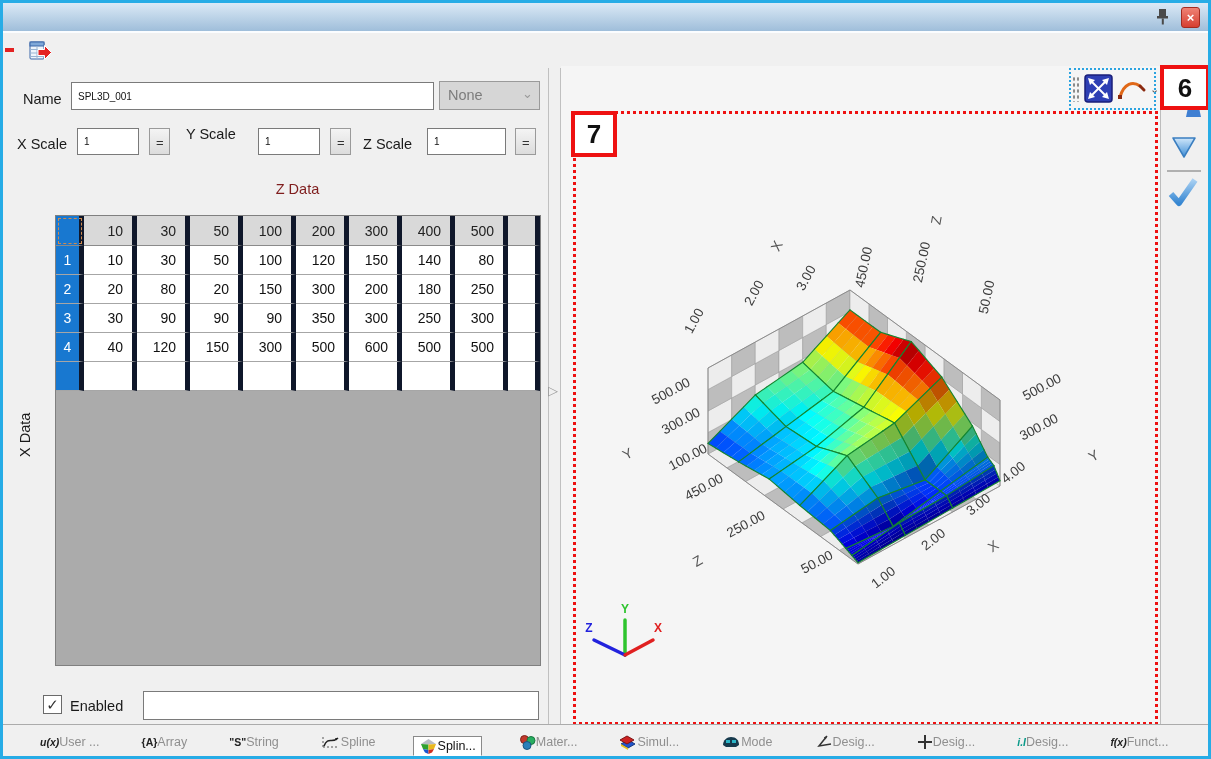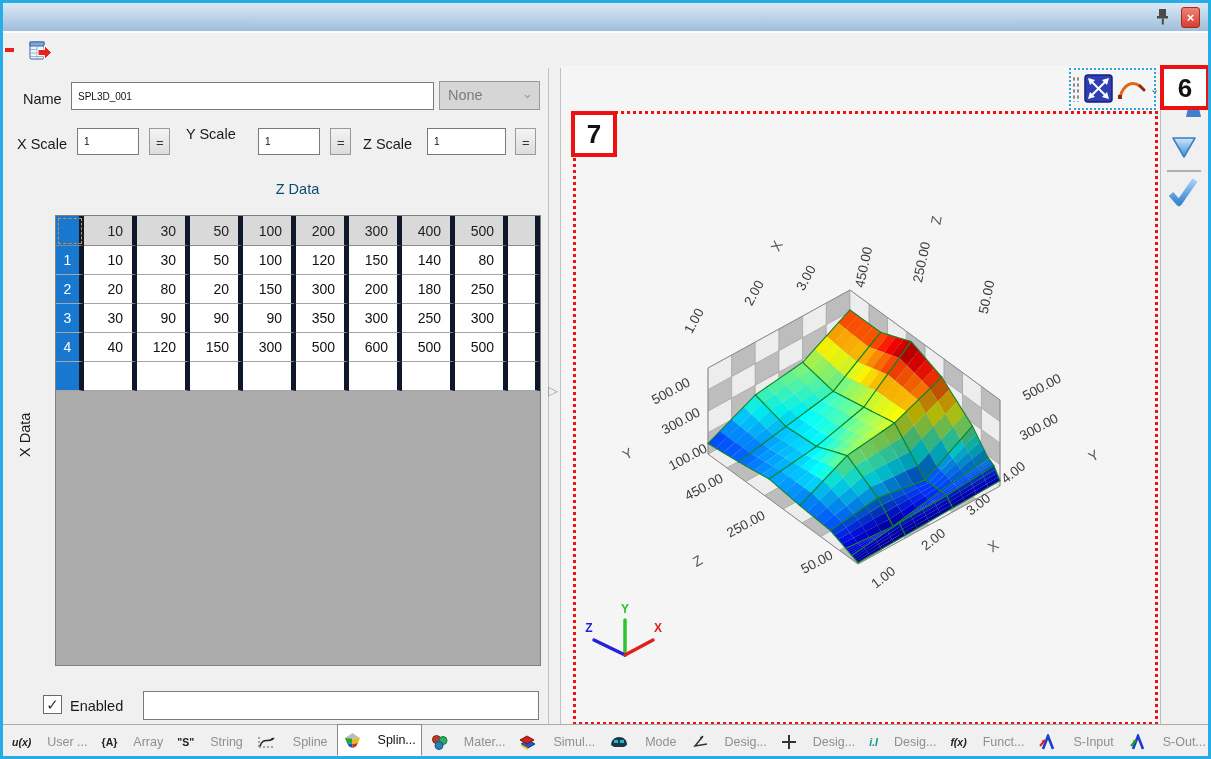--- a/index.html
+++ b/index.html
@@ -27,21 +27,21 @@
   #nameinput{left:68px;top:79px;width:363px;height:28px;}
   #nonecombo{position:absolute;left:436px;top:78px;width:101px;height:29px;background:#d6d6d6;
     border:1px solid #9a9a9a;color:#7c7c7c;font-size:14.5px;line-height:27px;padding-left:8px;}
   #nonechevron{position:absolute;right:6px;top:-2px;color:#9a9a9a;font-size:13px;}
   #xscalelabel{left:14px;top:133px;} #yscalelabel{left:183px;top:123px;} #zscalelabel{left:360px;top:133px;}
   #xscaleinput{left:74px;top:125px;width:62px;height:27px;}
   #yscaleinput{left:255px;top:125px;width:62px;height:27px;}
   #zscaleinput{left:424px;top:125px;width:79px;height:27px;}
   #eq1{left:146px;top:125px;} #eq2{left:327px;top:125px;} #eq3{left:512px;top:125px;}
   #zdatatitle{position:absolute;left:52px;top:178px;width:485px;text-align:center;
-    font-size:14.5px;color:#0c4a6e;}
+    font-size:14.5px;color:#7f1d1d;}
   
   #ztable{position:absolute;left:52px;top:212px;width:486px;height:451px;background:#ababab;
     border:1px solid #808080;display:grid;grid-template-columns:28px repeat(8,53px) 32px;
     grid-template-rows:30px repeat(5,29px);align-content:start;}
   .tcell{border-right:5px solid #0f172a;border-bottom:1px solid #a6a6a6;font-size:14px;
     display:flex;align-items:center;justify-content:flex-end;padding-right:9px;background:#fff;color:#111;}
   .thead{background:#d9d9d9;border-bottom:1px solid #8a8a8a;color:#222;}
   .trowhead{background:#1878d0;color:#fff;justify-content:center;padding-right:0;}
   .tcorner{background:#1878d0;outline:1.5px dashed #cf8a4e;outline-offset:-3px;}
   #xdatalabel{position:absolute;left:14px;top:372px;width:22px;height:120px;font-size:14.5px;color:#1a1a1a;
@@ -77,26 +77,26 @@
   #sidestrip{position:absolute;left:1157px;top:63px;width:51px;height:661px;background:#f0f0f0;
     border-left:1px solid #bdbdbd;}
   #hiddenicon{position:absolute;left:25px;top:44px;width:15px;height:7px;background:#3f7fd2;
     clip-path:polygon(10% 0,90% 0,100% 100%,0 100%);}
   #downarrowicon{position:absolute;left:8px;top:66px;width:30px;height:30px;cursor:pointer;}
   #sidesep{position:absolute;left:6px;top:104px;width:34px;height:2px;background:#b0b0b0;}
   #checkicon{position:absolute;left:4px;top:110px;width:36px;height:32px;cursor:pointer;}
   
   #tabbar{position:absolute;left:0;top:721px;width:1205px;height:32px;background:#f0f0f0;
     border-top:1px solid #ababab;display:flex;align-items:flex-end;padding-left:4px;}
-  .tab{display:flex;align-items:center;gap:16px;height:29px;padding:0 5px;font-size:12.5px;
-    color:#8f8f8f;white-space:nowrap;cursor:pointer;}
+  .tab{display:flex;align-items:center;gap:0;height:29px;padding:0 5px;font-size:12.5px;
+    color:#8f8f8f;white-space:nowrap;cursor:pointer;margin-left:28px;}
   .tab .ticon{display:inline-flex;align-items:center;}
   .ticontext{font-weight:bold;font-size:10.5px;color:#222;font-style:italic;}
   .tab.active{background:#fff;border:1px solid #8a8a8a;border-bottom:1px solid #fff;
-    height:32px;color:#111;}
+    height:20px;color:#111;}
   .tabsep{width:1px;height:17px;background:#a8a8a8;margin:0 2px 6px 2px;}
 </style>
 </head>
 <body>
 
 <div class="window">
 
   <div id="titlebar">
     <div id="pinbtn">
       <svg width="18" height="21" viewBox="0 0 18 21">

